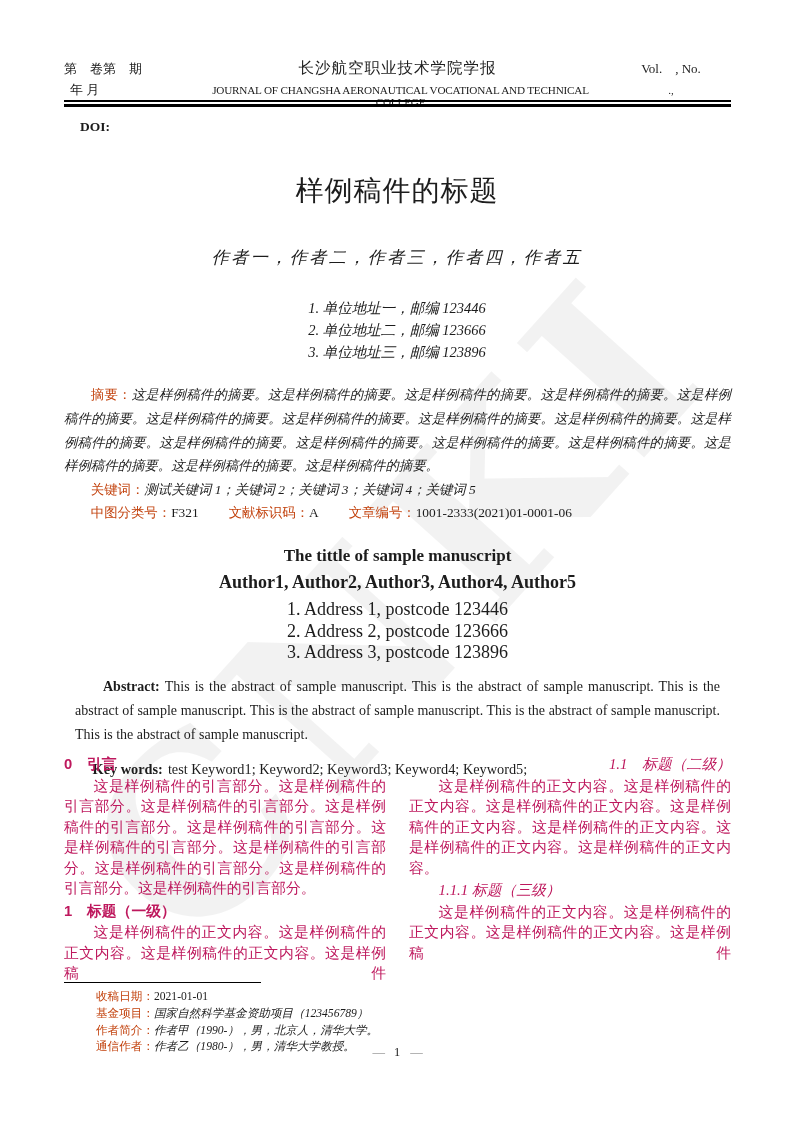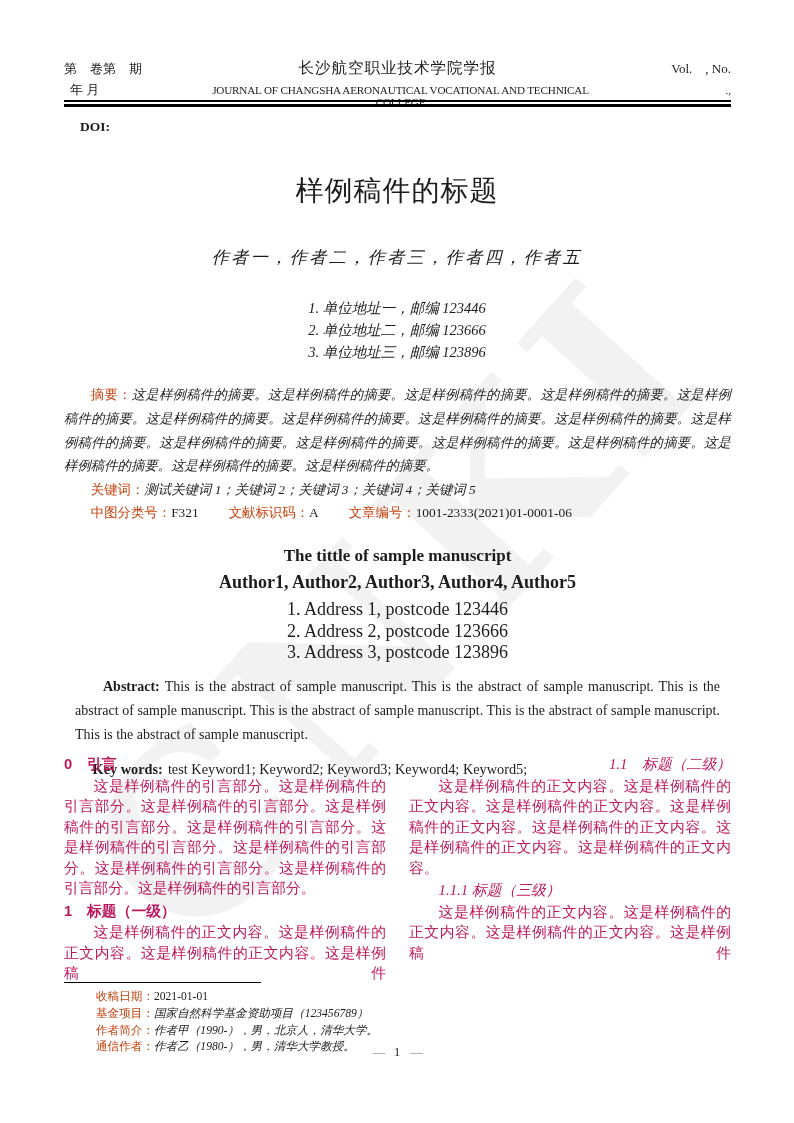--- a/index.html
+++ b/index.html
@@ -8,21 +8,21 @@
   
   .watermark{position:absolute;top:470px;left:-20px;width:834px;text-align:center;
              font-family:"DejaVu Serif",serif;font-size:235px;font-weight:bold;
              color:rgba(0,0,0,0.05);transform:rotate(-48deg);letter-spacing:18px;
              pointer-events:none;user-select:none;}
   
   .hdr{position:absolute;top:58px;left:64px;width:667px;}
   .hrow{display:flex;align-items:baseline;}
   .hcell-l{width:120px;font-size:13px;}
   .hcell-c{flex:1;text-align:center;}
-  .hcell-r{width:120px;text-align:right;font-size:13px;}
+  .hcell-r{width:120px;text-align:center;font-size:13px;}
   .jt-cn{font-size:15.5px;letter-spacing:1px;}
   .jt-en{font-size:11.2px;letter-spacing:-0.2px;}
   .hrow2{margin-top:2px;}
   .h-ym{padding-left:6px;}
   .h-dotcomma{font-size:11px;}
   .rule{position:absolute;top:100px;left:64px;width:667px;height:2px;
         border-top:2px solid #000;border-bottom:3px solid #000;}
   .doi{position:absolute;top:119px;left:80px;font-weight:bold;font-size:13.5px;}
   
   .cn-title{position:absolute;top:172px;left:0;width:794px;margin:0;text-align:center;

